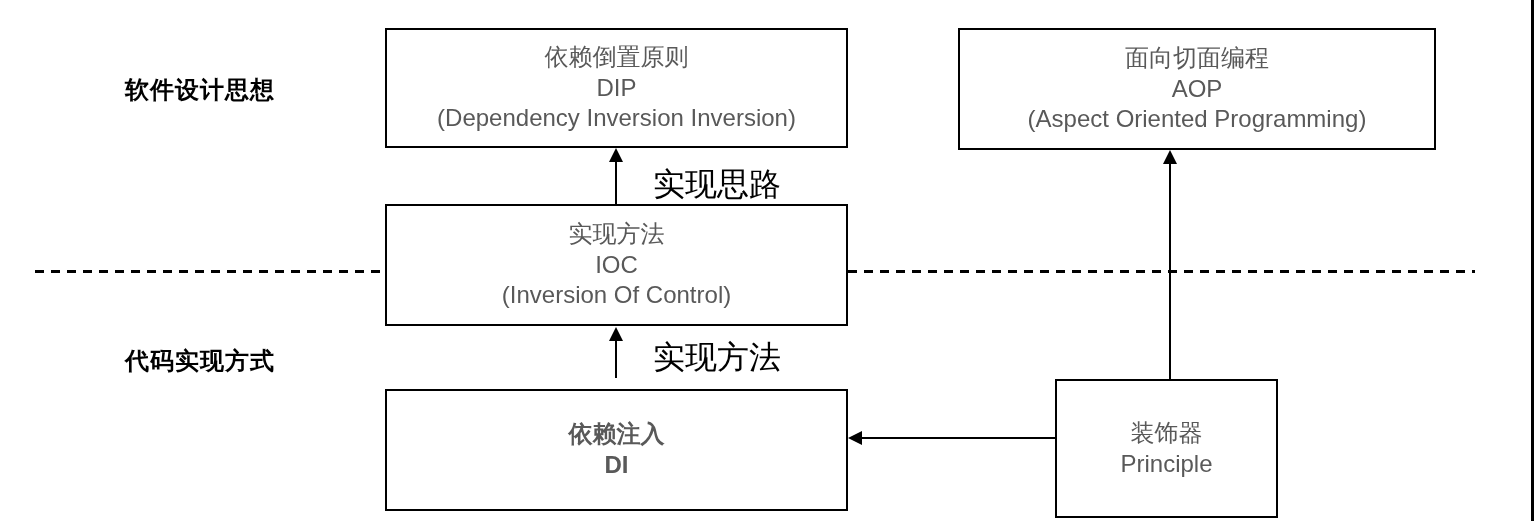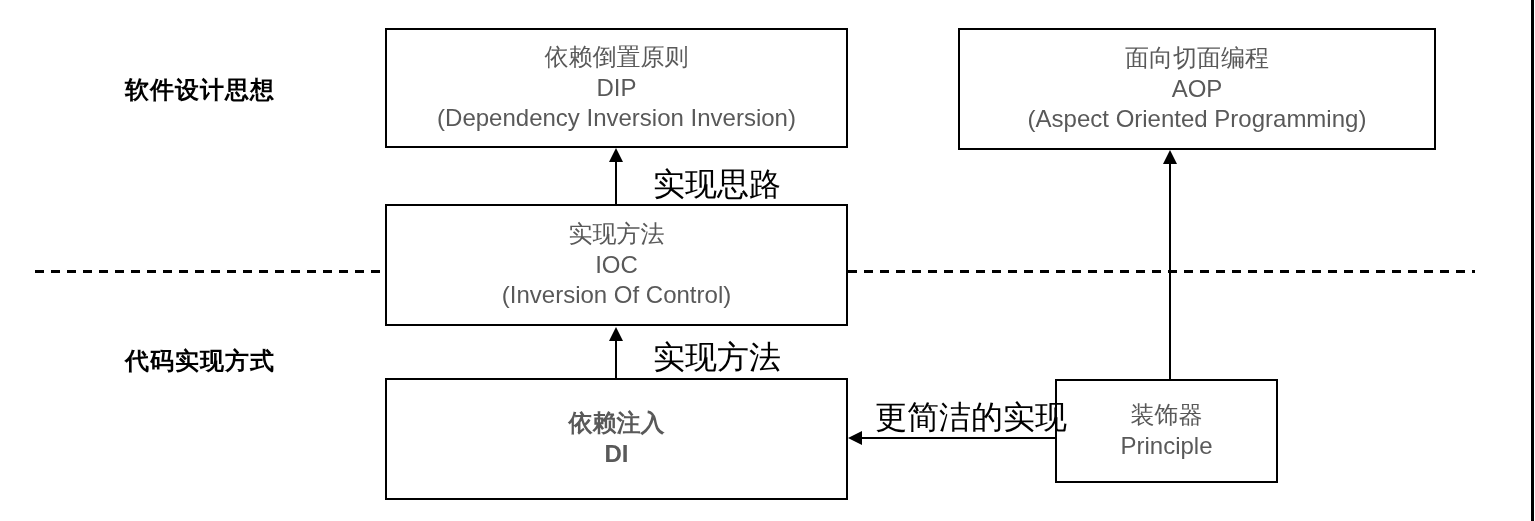--- a/index.html
+++ b/index.html
@@ -25,21 +25,21 @@
     background: var(--bg);
     display: flex;
     flex-direction: column;
     align-items: center;
     justify-content: center;
     text-align: center;
     color: var(--box-text);
     font-size: 24px;
     line-height: 1.28;
   }
-  .box.bold { font-weight: 700; }
+  .box.bold { font-weight: 700; margin-top: 11px; }
   .row-label {
     position: absolute;
     color: var(--label-text);
     font-weight: 700;
     font-size: 24px;
     letter-spacing: 1px;
     white-space: nowrap;
   }
   .arrow-label {
     position: absolute;
@@ -95,35 +95,34 @@
     <span>实现方法</span>
     <span>IOC</span>
     <span>(Inversion Of Control)</span>
   </div>
 
   <div class="box bold" style="left:385px; top:378px; width:463px; height:122px;">
     <span>依赖注入</span>
     <span>DI</span>
   </div>
 
-  <div class="box" style="left:1055px; top:379px; width:223px; height:104px;">
+  <div class="box" style="left:1055px; top:379px; width:223px; height:139px;">
     <span>装饰器</span>
     <span>Principle</span>
   </div>
 
   <div class="head-up" style="left:609px; top:148px;"></div>
   <div class="shaft-v" style="left:615px; top:160px; height:44px;"></div>
   <div class="arrow-label" style="left:653px; top:163px;">实现思路</div>
 
   <div class="head-up" style="left:609px; top:327px;"></div>
   <div class="shaft-v" style="left:615px; top:339px; height:39px;"></div>
   <div class="arrow-label" style="left:653px; top:336px;">实现方法</div>
 
   <div class="head-up" style="left:1163px; top:150px;"></div>
   <div class="shaft-v" style="left:1169px; top:162px; height:217px;"></div>
 
   <div class="head-left" style="left:848px; top:431px;"></div>
   <div class="shaft-h" style="left:860px; top:437px; width:195px;"></div>
-  <div class="arrow-label" style="left:875px; top:396px;">更简洁的实现</div>
 
   <div class="edge-line" style="left:1531px; top:0; width:3px; height:521px;"></div>
 
 </div>
 
 </body></html>

